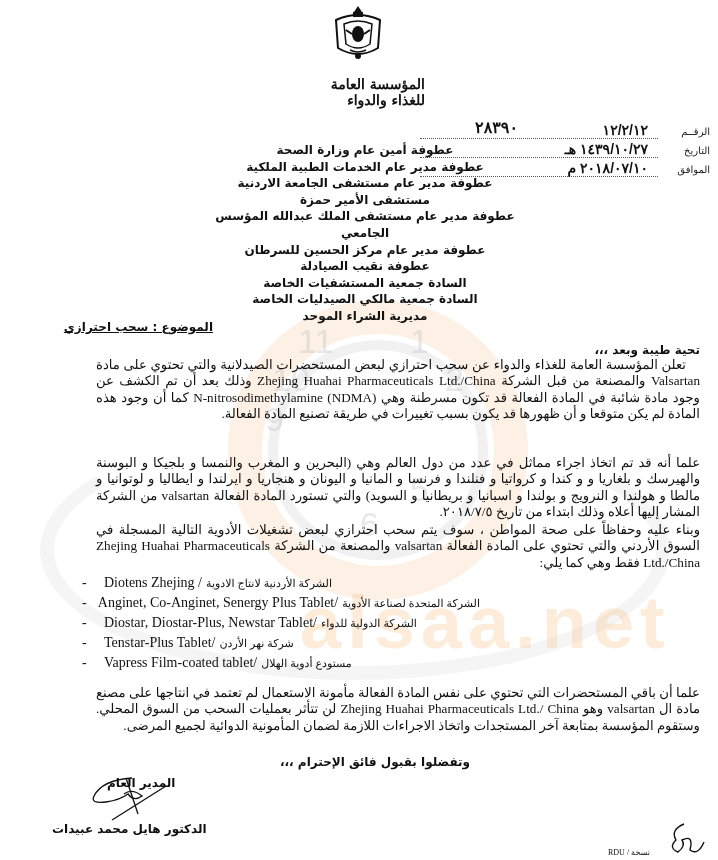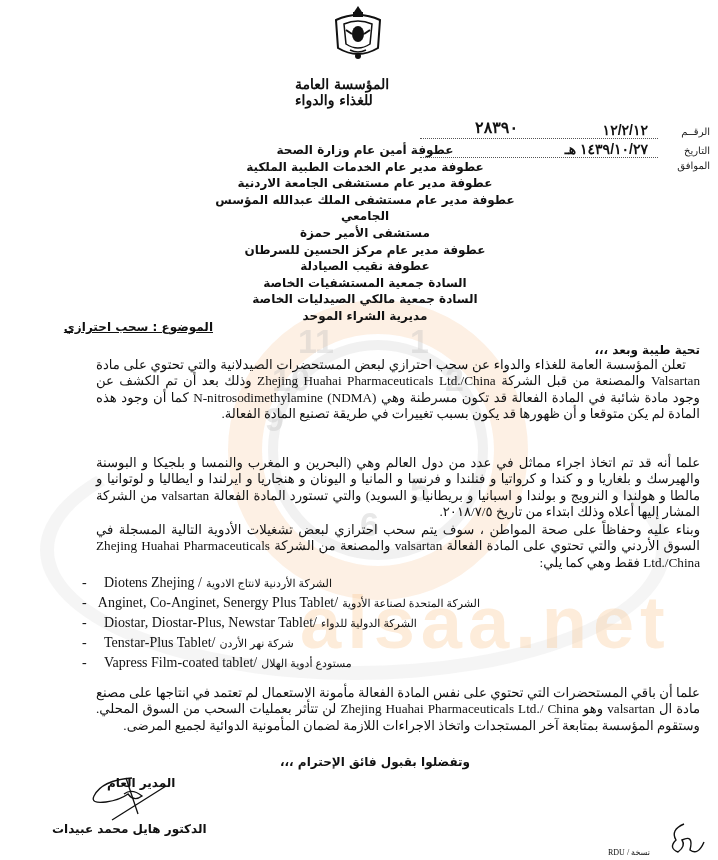--- a/index.html
+++ b/index.html
@@ -7,29 +7,29 @@
   body { position: relative; font-family: "DejaVu Sans", sans-serif; color: #111; }
 
   
   .wm { position: absolute; pointer-events: none; z-index: 0; }
   .wm-ring { left: 228px; top: 300px; width: 300px; height: 300px; border-radius: 50%;
              border: 34px solid rgba(245,180,120,0.20); }
   .wm-ring-inner { left: 268px; top: 340px; width: 220px; height: 220px; border-radius: 50%;
              border: 10px solid rgba(200,200,200,0.25); }
   .wm-arc { left: 40px; top: 420px; width: 630px; height: 260px; border-radius: 50%;
             border: 14px solid rgba(220,220,220,0.30); border-top-color: transparent; }
-  .wm-num { color: rgba(190,190,190,0.35); font-family: "Liberation Sans", sans-serif; font-weight: bold; font-size: 34px; }
+  .wm-num { color: rgba(190,190,190,0.35); font-family: "Liberation Sans", sans-serif; font-weight: normal; font-size: 34px; }
   .wm-text { left: 300px; top: 580px; font-family: "Liberation Sans", sans-serif; font-weight: bold;
              font-size: 74px; color: rgba(248,200,150,0.35); letter-spacing: 6px; text-align: right; }
 
   .layer { position: absolute; z-index: 1; }
 
   
   .emblem { left: 330px; top: 4px; width: 56px; height: 64px; }
-  .org-name { left: 295px; top: 76px; width: 130px; text-align: left; font-family: "DejaVu Serif", serif;
+  .org-name { left: 295px; top: 76px; width: 130px; text-align: right; font-family: "DejaVu Serif", serif;
               font-size: 14px; font-weight: bold; direction: rtl; }
 
   .ref-block { right: 8px; top: 122px; width: 290px; direction: rtl; }
   .ref-row { display: flex; align-items: baseline; height: 19px; }
   .ref-label { width: 52px; font-size: 10px; color: #222; font-family: "Liberation Sans", sans-serif; }
   .ref-value { flex: 1; border-bottom: 1px dotted #555; font-family: "Liberation Sans", sans-serif; font-weight: bold;
                font-size: 14px; padding-right: 10px; letter-spacing: 1px; }
   .ref-number { position: absolute; right: 192px; top: -4px; font-family: "Liberation Sans", sans-serif; font-weight: bold;
                 font-size: 16px; letter-spacing: 2px; direction: rtl; }
 
@@ -97,29 +97,30 @@
     <span class="ref-label">الرقــم</span>
     <span class="ref-value">١٢/٢/١٢</span>
     <span class="ref-number">٢٨٣٩٠</span>
   </div>
   <div class="ref-row">
     <span class="ref-label">التاريخ</span>
     <span class="ref-value">١٤٣٩/١٠/٢٧ هـ</span>
   </div>
   <div class="ref-row">
     <span class="ref-label">الموافق</span>
+    <span class="ref-value">٢٠١٨/٠٧/١٠ م</span>
   </div>
 </div>
 
 <div class="layer recipients">
   <div>عطوفة أمين عام وزارة الصحة</div>
   <div>عطوفة مدير عام الخدمات الطبية الملكية</div>
   <div>عطوفة مدير عام مستشفى الجامعة الاردنية</div>
+  <div>مستشفى الأمير حمزة</div>
   <div>عطوفة مدير عام مستشفى الملك عبدالله المؤسس الجامعي</div>
-  <div>مستشفى الأمير حمزة</div>
   <div>عطوفة مدير عام مركز الحسين للسرطان</div>
   <div>عطوفة نقيب الصيادلة</div>
   <div>السادة جمعية المستشفيات الخاصة</div>
   <div>السادة جمعية مالكي الصيدليات الخاصة</div>
   <div>مديرية الشراء الموحد</div>
 </div>
 
 <div class="layer subject">الموضوع : سحب احترازي</div>
 
 <div class="layer greeting">تحية طيبة وبعد ،،،</div>

